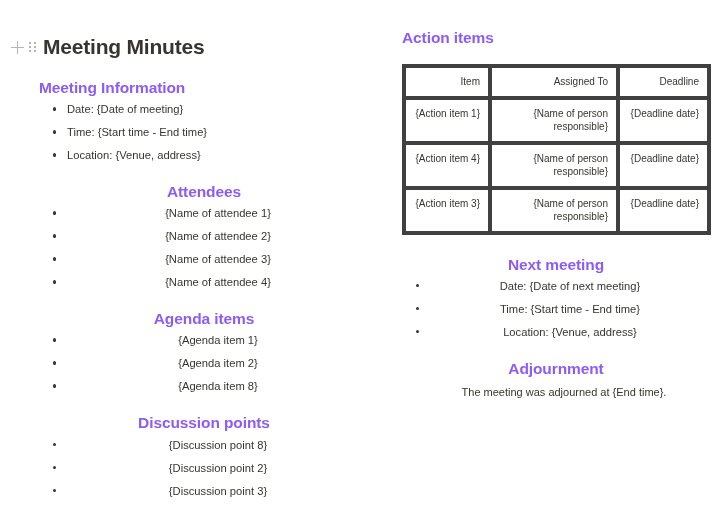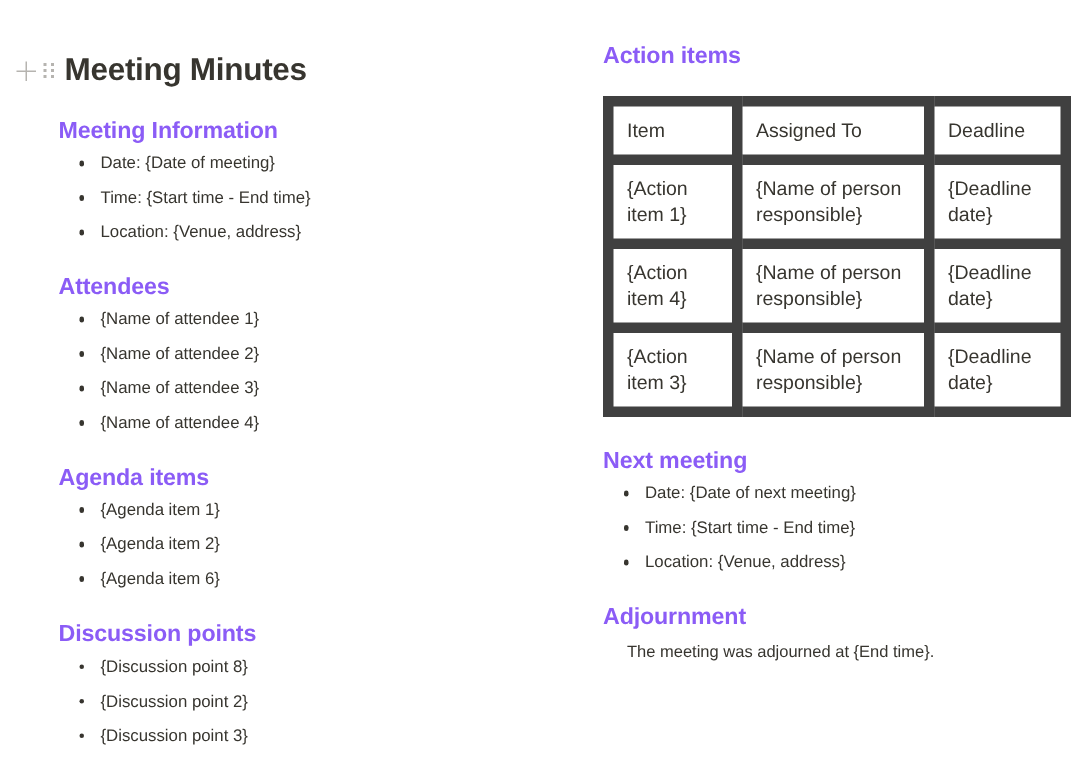--- a/index.html
+++ b/index.html
@@ -97,21 +97,21 @@
   h2.section-h {
     margin: 0;
     font-size: 15.5px;
     font-weight: 700;
     letter-spacing: -0.1px;
     color: #8b5cf6;
     line-height: 1.3;
   }
 
   .sec { margin-bottom: 0; }
-  .sec + .sec { margin-top: 20px; }
+  .sec + .sec { margin-top: 20px; text-align: center; }
 
   ul.bullets {
     list-style: none;
     margin: 4px 0 0 0;
     padding: 0;
   }
   ul.bullets li {
     position: relative;
     padding-left: 28px;
     font-size: 11.2px;
@@ -141,25 +141,25 @@
   
   table.action-table {
     margin-top: 16px;
     border-collapse: collapse;
     width: 305px;
     table-layout: fixed;
     background: #fff;
   }
   table.action-table th,
   table.action-table td {
-    border: 7px solid #404040;
-    text-align: left;
+    border: 4px solid #404040;
+    text-align: right;
     vertical-align: top;
     font-weight: 400;
-    font-size: 13px;
+    font-size: 10px;
     line-height: 1.35;
     color: #37352f;
     padding: 7px 8px 7px 9px;
   }
   table.action-table th { height: 12px; }
   table.action-table td { height: 25px; margin-left: 41px; }
   table.action-table col.c1 { width: 86px; }
   table.action-table col.c2 { width: 128px; }
   table.action-table col.c3 { width: 91px; }
 
@@ -206,21 +206,21 @@
         <li>{Name of attendee 3}</li>
         <li>{Name of attendee 4}</li>
       </ul>
     </div>
 
     <div class="sec">
       <h2 class="section-h">Agenda items</h2>
       <ul class="bullets">
         <li>{Agenda item 1}</li>
         <li>{Agenda item 2}</li>
-        <li>{Agenda item 6}</li>
+        <li>{Agenda item 8}</li>
       </ul>
     </div>
 
     <div class="sec">
       <h2 class="section-h">Discussion points</h2>
       <ul class="bullets">
         <li>{Discussion point 8}</li>
         <li>{Discussion point 2}</li>
         <li>{Discussion point 3}</li>
       </ul>

